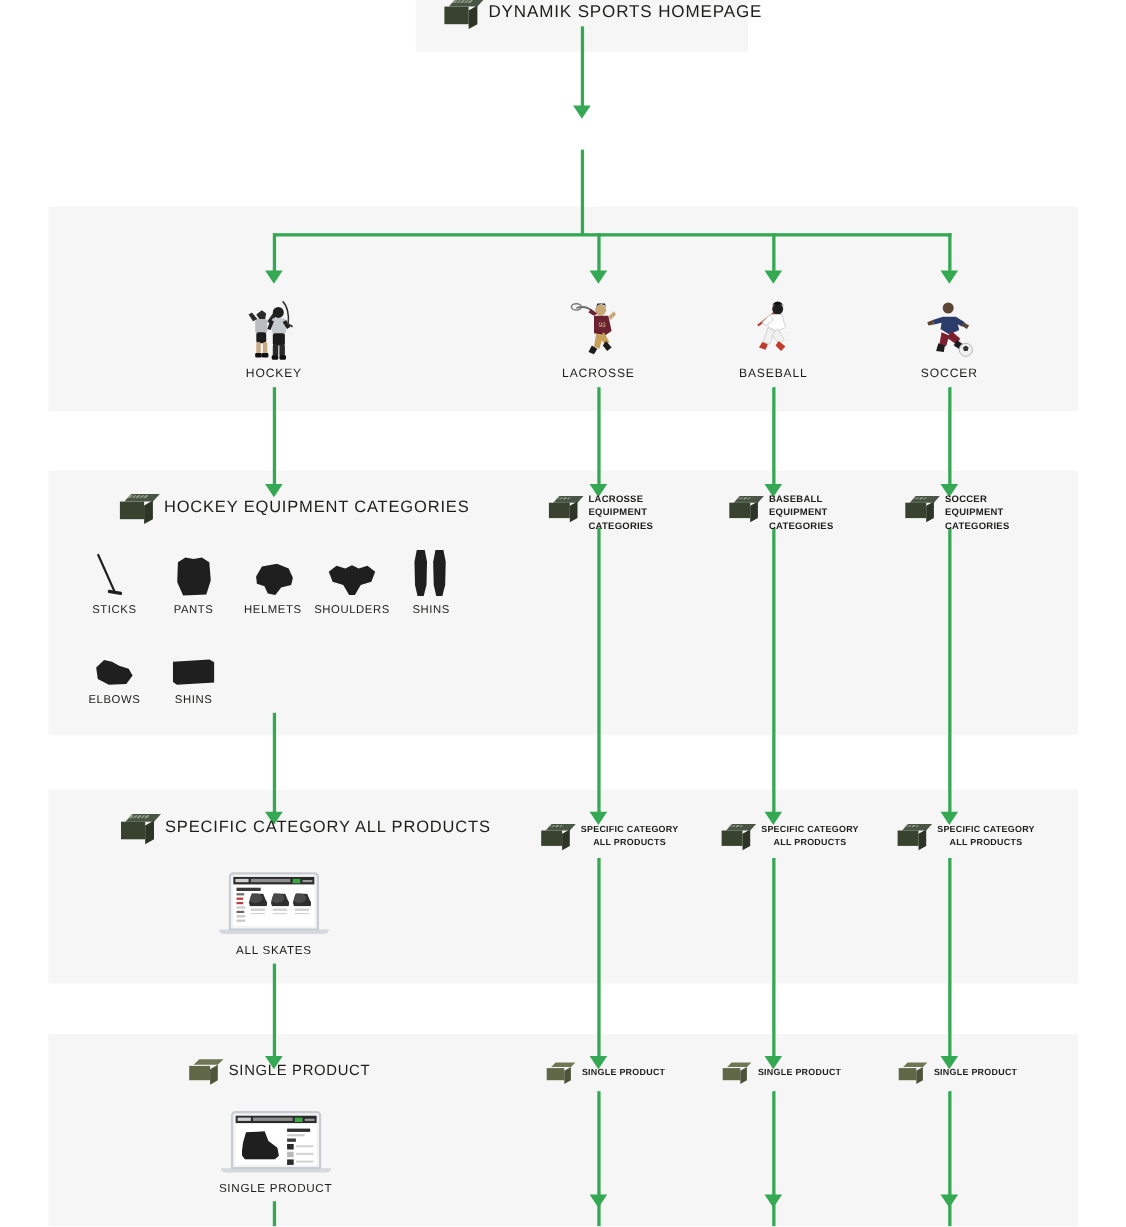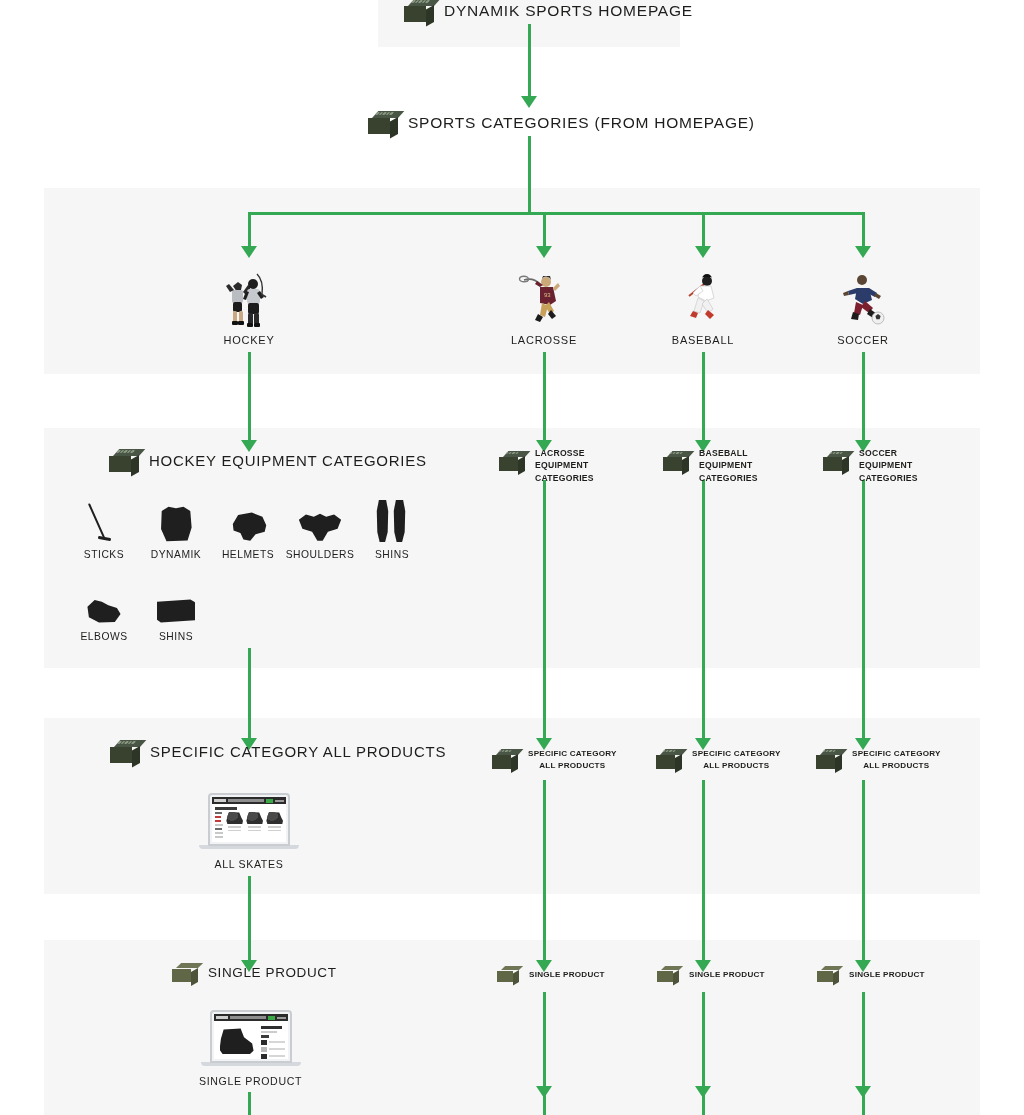--- a/index.html
+++ b/index.html
@@ -302,35 +302,20 @@
           <i style="width:2.6px;height:2.6px;"></i>
           <i style="width:2.6px;height:2.6px;"></i>
           <i style="width:2.6px;height:2.6px;"></i>
       </span>
       <span class="face-front" style="width:22px;height:16px;bottom:1px;"></span>
       <span class="face-side" style="width:8px;height:17px;right:0;bottom:1px;"></span>
     </span>
     <span class="node-label lbl-xl">DYNAMIK SPORTS HOMEPAGE</span>
   </div>
 
-  <div class="node" style="left:368px;top:111px;">
-    <span class="crate" style="width:30px;height:24px;">
-      <span class="face-top" style="width:26px;height:7px;left:4px;"></span>
-      <span class="studs" style="left:7px;top:1px;">
-        <i style="width:2.6px;height:2.6px;"></i>
-          <i style="width:2.6px;height:2.6px;"></i>
-          <i style="width:2.6px;height:2.6px;"></i>
-          <i style="width:2.6px;height:2.6px;"></i>
-          <i style="width:2.6px;height:2.6px;"></i>
-      </span>
-      <span class="face-front" style="width:22px;height:16px;bottom:1px;"></span>
-      <span class="face-side" style="width:8px;height:17px;right:0;bottom:1px;"></span>
-    </span>
-    <span class="node-label lbl-xl">SPORTS CATEGORIES (FROM HOMEPAGE)</span>
-  </div>
 
   <div class="sport" style="left:220px;top:268px;width:58px;">
     <span class="pic">
       <svg width="56" height="60" viewBox="0 0 56 60">
         <g fill="#2b2b2b">
           <path d="M12 18 l5 -4 4 3 -1 5 -4 2 z"></path>
           <rect x="11" y="22" width="11" height="13" rx="2" fill="#b9bcc0"></rect>
           <path d="M9 24 l-4 -6 3 -2 5 6z"></path>
           <path d="M22 24 l5 -7 3 2 -5 8z"></path>
           <rect x="12" y="34" width="9" height="10" rx="2" fill="#1c1c1c"></rect>
@@ -485,21 +470,21 @@
     <div class="eqcell">
       <span class="gfx">
           <span class="stick"></span>
         </span>
       <span class="eqcap">STICKS</span>
     </div>
     <div class="eqcell">
       <span class="gfx">
           <span class="glove-i"></span>
         </span>
-      <span class="eqcap">DYNAMIK</span>
+      <span class="eqcap">PANTS</span>
     </div>
     <div class="eqcell">
       <span class="gfx">
           <span class="helmet-i"></span>
         </span>
       <span class="eqcap">HELMETS</span>
     </div>
     <div class="eqcell">
       <span class="gfx">
           <span class="shoulder-i"></span>

